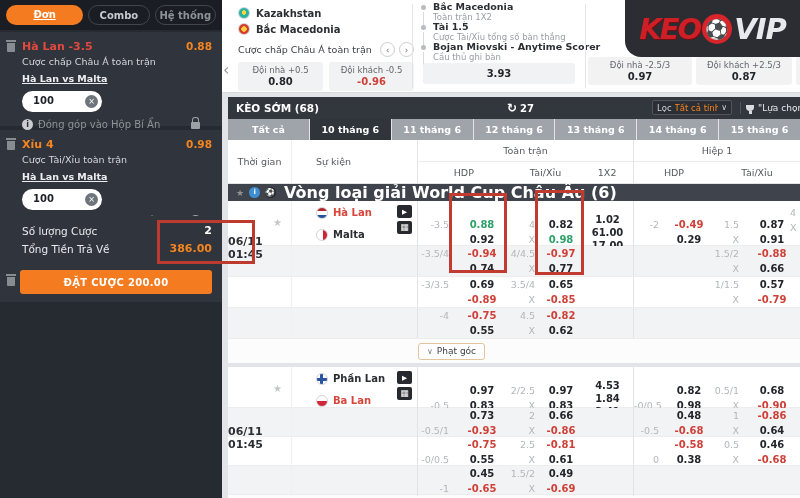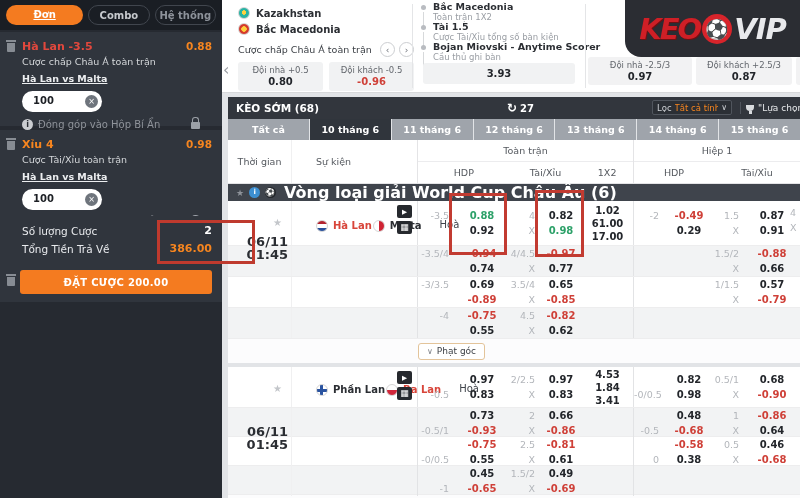--- a/index.html
+++ b/index.html
@@ -122,39 +122,39 @@
   .vcol3{flex:1;display:grid;grid-template-rows:13px 13px 13px;justify-items:center;align-items:center;}
   .ol{font-size:9.5px;color:#b3b6bb;}
   .ol.p2{grid-row:2;}
   .ov{font-size:10px;font-weight:bold;color:#23262b;}
   .ov.neg{color:#cf4038;}
   .ov.sel{color:#2da169;}
   .redframe{position:absolute;border:3px solid #c23b31;z-index:5;pointer-events:none;}
   .c-hdp .redframe{left:31px;right:3px;top:-8px;bottom:-10px;}
   .c-ou .redframe{left:25px;right:-2px;top:-11px;bottom:-12px;}
   .star{position:absolute;left:-19px;top:16px;font-size:10px;color:#c3c6ca;cursor:pointer;z-index:2;}
-  .teams{padding:5px 0 0 24px;display:flex;flex-direction:row;gap:1px;}
+  .teams{padding:5px 0 0 24px;display:flex;flex-direction:column;gap:9px;}
   .team-row{display:flex;align-items:center;gap:5px;height:13px;}
   .tname{font-size:10px;font-weight:bold;color:#2b2e33;white-space:nowrap;}
   .tname.hl{color:#d8453a;}
   .draw{font-size:10px;color:#3f434a;padding-left:17px;height:13px;}
   .evicons{position:absolute;right:5px;top:4px;display:flex;flex-direction:column;gap:3px;}
   .icb{width:15px;height:13px;background:#26292e;border-radius:2px;color:#fff;display:flex;align-items:center;justify-content:center;cursor:pointer;}
   .icb .g1{font-size:6.5px;} .icb .g2{font-size:9px;line-height:9px;}
   .flag{width:12px;height:12px;border-radius:50%;border:1px solid #d5d5d5;box-sizing:border-box;flex:none;background:#eee;}
   .f-nl{background:linear-gradient(180deg,#b2232f 0 34%,#fff 34% 66%,#27509c 66%);}
   .f-mt{background:linear-gradient(90deg,#fff 0 55%,#cf2333 55%);}
   .f-fi{background:#fff;background-image:linear-gradient(90deg,rgba(0,0,0,0) 0 3px,#2a53a0 3px 6px,rgba(0,0,0,0) 6px),linear-gradient(180deg,rgba(0,0,0,0) 0 4px,#2a53a0 4px 7px,rgba(0,0,0,0) 7px);}
   .f-pl{background:linear-gradient(180deg,#fdfdfd 0 50%,#d2273b 50%);}
   .f-kz{background:radial-gradient(circle at 50% 45%,#ffd23f 0 2px,#27b3a4 2.5px);}
   .f-mk{background:radial-gradient(circle at 50% 50%,#ffcf3d 0 2.5px,#d4392c 3px);}
   .crow{height:24px;display:flex;align-items:center;padding-left:190px;background:#fcfcfd;}
   .corner-btn{display:flex;gap:4px;align-items:center;height:17px;padding:0 8px;background:#fff;border:1px solid #e3c49a;border-radius:3px;font-size:9px;color:#3c4046;cursor:pointer;font-family:inherit;}
   .corner-btn .chev{font-size:8px;color:#7a7e85;}
-  .time-ov{position:absolute;left:0;width:60px;text-align:right;font-size:13px;font-weight:bold;color:#2b2e33;line-height:13px;}
+  .time-ov{position:absolute;left:0;width:60px;text-align:left;font-size:11px;font-weight:bold;color:#2b2e33;line-height:13px;}
   .edgeclip{position:absolute;left:562px;top:6px;display:grid;grid-template-rows:15px 15px;}
 </style>
 </head>
 <body>
 
 <div id="app">
 
   <div id="sidebar">
     <div class="tabbar">
       <div class="tab active">Đơn</div>
@@ -250,21 +250,21 @@
 
     <div id="card2">
       <div class="leg">
         <span class="ldot"></span>
         <div class="leg-t">Bắc Macedonia</div>
         <div class="leg-s">Toàn trận 1X2</div>
       </div>
       <div class="leg">
         <span class="ldot"></span>
         <div class="leg-t">Tài 1.5</div>
-        <div class="leg-s">Cược Tài/Xỉu tổng số bàn kiện</div>
+        <div class="leg-s">Cược Tài/Xỉu tổng số bàn thắng</div>
       </div>
       <div class="leg">
         <span class="ldot"></span>
         <div class="leg-t">Bojan Miovski - Anytime Scorer</div>
         <div class="leg-s">Cầu thủ ghi bàn</div>
       </div>
       <div class="pwide">3.93</div>
     </div>
 
     <div class="vsep" style="left:363px"></div>

